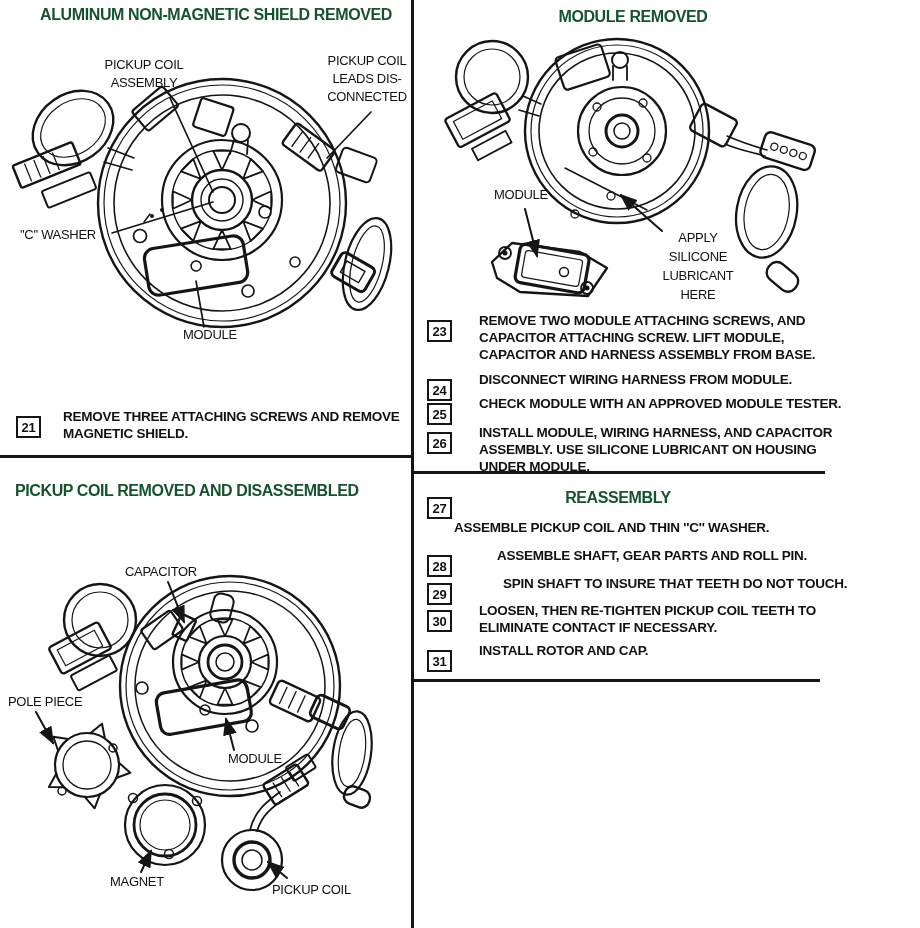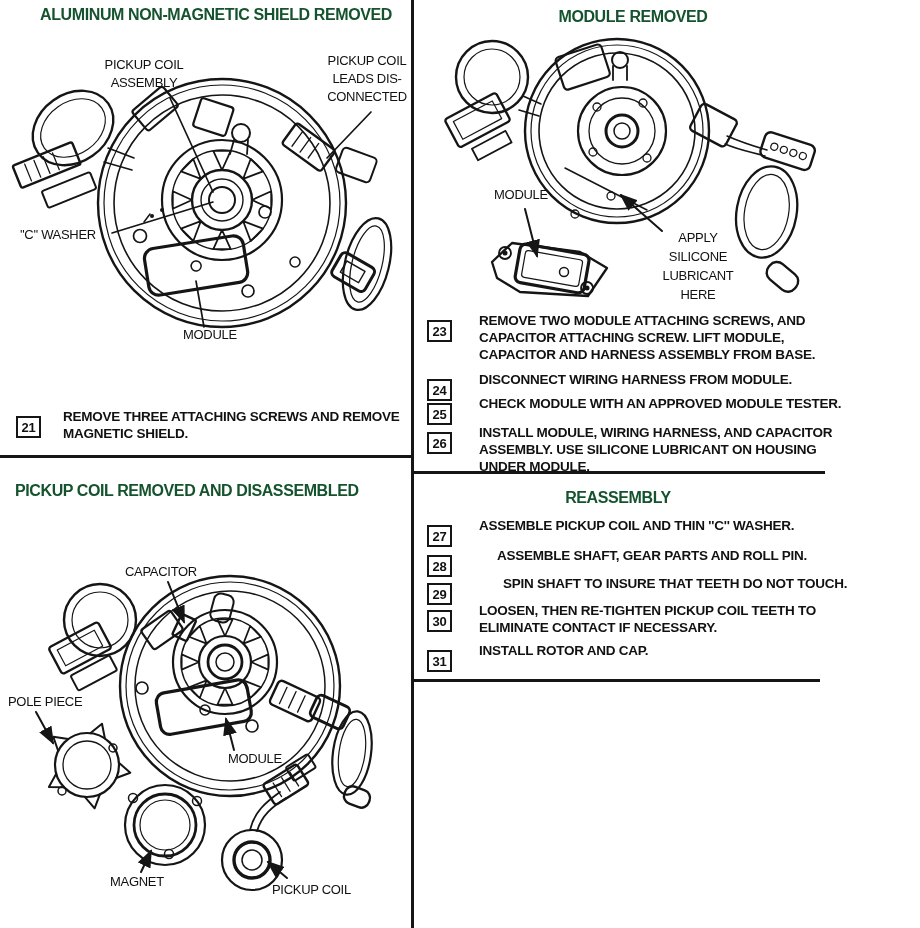--- a/index.html
+++ b/index.html
@@ -251,21 +251,21 @@
   </div>
   <div class="step" style="left:427px;top:424px;">
     <div class="numbox">26</div>
     <div class="steptext tr-steptext">INSTALL MODULE, WIRING HARNESS, AND CAPACITOR
 ASSEMBLY. USE SILICONE LUBRICANT ON HOUSING
 UNDER MODULE.</div>
   </div>
 
   <div class="panel-title" style="left:415px;top:489px;width:406px;">REASSEMBLY</div>
 
-  <div class="step" style="left:427px;top:517px;">
+  <div class="step" style="left:427px;top:489px;flex-direction:column;">
     <div class="numbox">27</div>
     <div class="steptext tr-steptext">ASSEMBLE PICKUP COIL AND THIN ''C'' WASHER.</div>
   </div>
   <div class="step" style="left:427px;top:547px;gap:18px;">
     <div class="numbox">28</div>
     <div class="steptext tr-steptext">ASSEMBLE SHAFT, GEAR PARTS AND ROLL PIN.</div>
   </div>
   <div class="step" style="left:427px;top:575px;gap:24px;">
     <div class="numbox">29</div>
     <div class="steptext tr-steptext">SPIN SHAFT TO INSURE THAT TEETH DO NOT TOUCH.</div>

